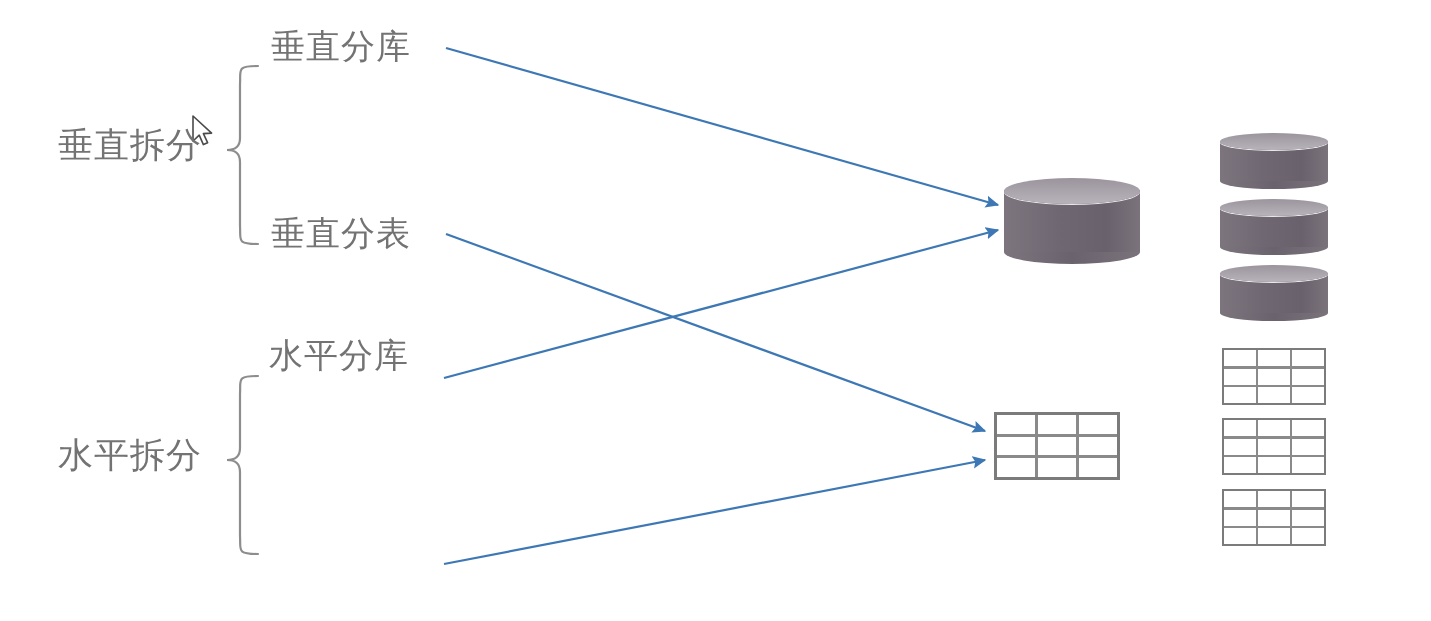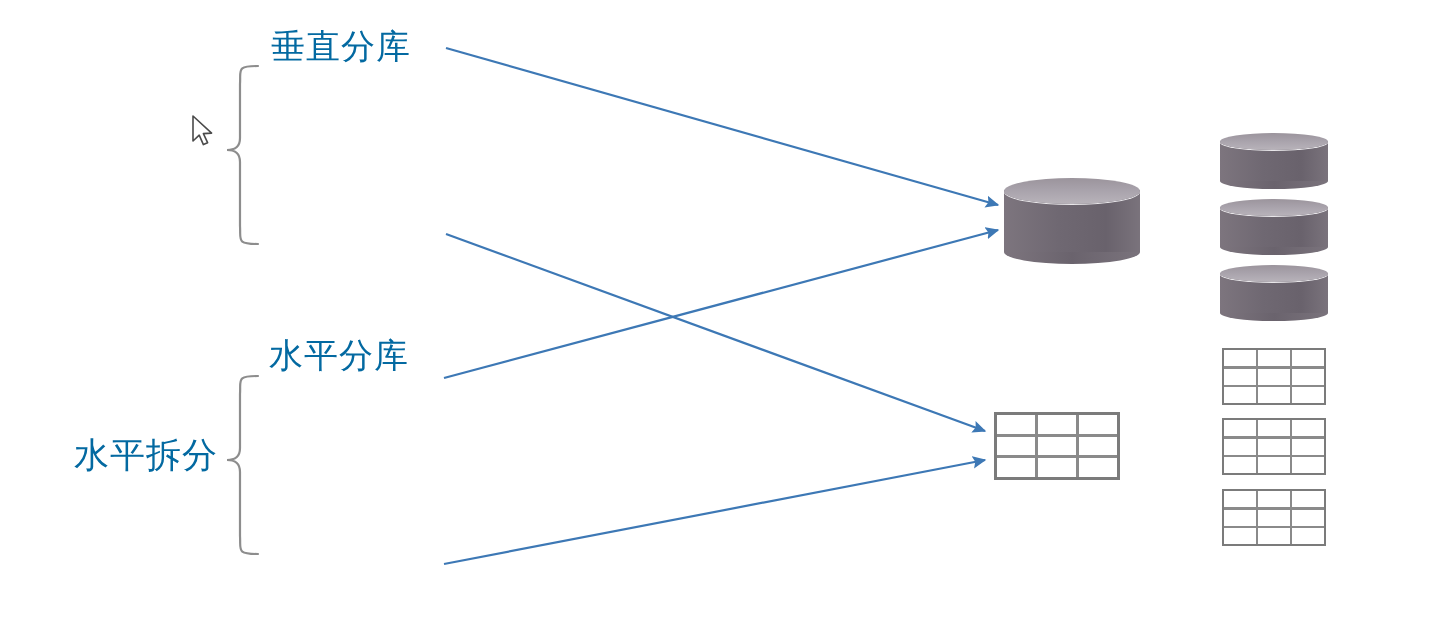--- a/index.html
+++ b/index.html
@@ -19,21 +19,21 @@
   }
   #canvas {
     position: absolute;
     left: 0;
     top: 0;
     width: 1431px;
     height: 621px;
   }
   .label {
     position: absolute;
-    color: #0369a1;
+    color: #737373;
     font-size: 34px;
     line-height: 1;
     letter-spacing: 1px;
     white-space: nowrap;
     font-family: "DejaVu Sans", "Liberation Sans", sans-serif;
   }
   .cat-label {
     font-size: 35px;
   }
   
@@ -102,23 +102,25 @@
 
     <line x1="444" y1="378" x2="998" y2="230" stroke="#3d78b5" stroke-width="2.2" marker-end="url(#arrowhead)"></line>
 
     <line x1="444" y1="564" x2="985" y2="460" stroke="#3d78b5" stroke-width="2.2" marker-end="url(#arrowhead)"></line>
 
     <g transform="translate(193,116)">
       <path d="M0,0 L0,25 L6.2,19.2 L10.4,28.6 L14.6,26.7 L10.4,17.6 L18.6,17.1 Z" fill="#ffffff" stroke="#4a4a4a" stroke-width="1.6" stroke-linejoin="round"></path>
     </g>
   </svg>
 
-  <div class="label cat-label" style="left:74px; top:438px;">水平拆分</div>
+  <div class="label cat-label" style="left:58px; top:128px;">垂直拆分</div>
+  <div class="label cat-label" style="left:58px; top:438px;">水平拆分</div>
 
   <div class="label" style="left:271px; top:29px;">垂直分库</div>
+  <div class="label" style="left:271px; top:216px;">垂直分表</div>
   <div class="label" style="left:269px; top:338px;">水平分库</div>
 
   <div class="cyl" style="left:1004px; top:178px; width:136px; height:86px;">
     <div class="bottom" style="bottom:0; height:24px;"></div>
     <div class="body" style="top:12px; bottom:12px;"></div>
     <div class="top" style="height:26px;"></div>
   </div>
 
   <div class="cyl" style="left:1220px; top:133px; width:108px; height:56px;">
     <div class="bottom" style="bottom:0; height:16px;"></div>

